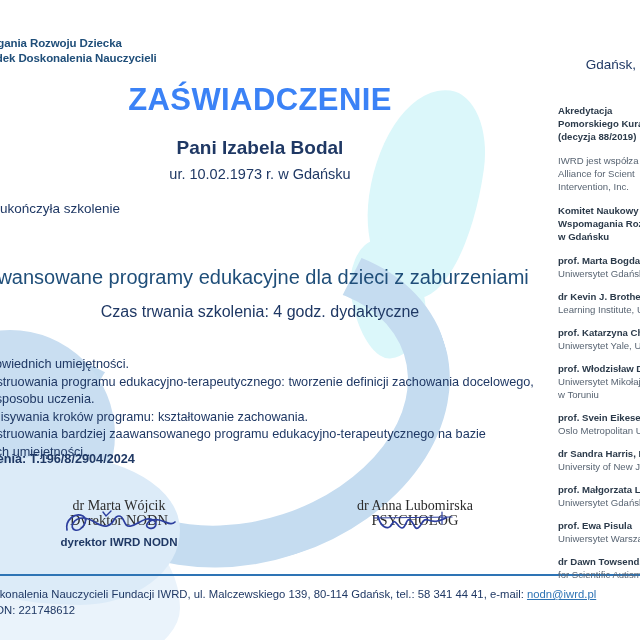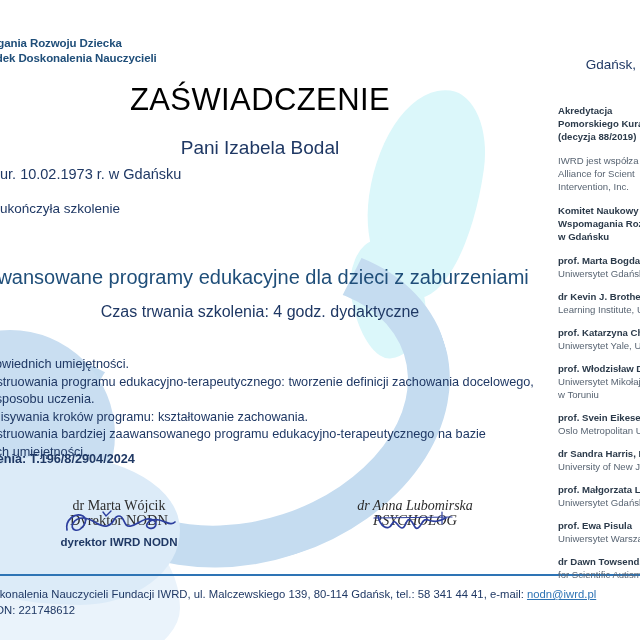--- a/index.html
+++ b/index.html
@@ -94,37 +94,39 @@
     white-space: nowrap;
   }
 
   
   .cert-title {
     position: absolute;
     left: 0; top: 82px;
     width: 520px;
     text-align: center;
     font-size: 31px;
-    color: #000000;
+    color: #3b82f6;
     letter-spacing: 0.4px;
+    font-weight: bold;
   }
 
   .recipient-name {
     position: absolute;
     left: 0; top: 137px;
     width: 520px;
     text-align: center;
     font-size: 19px;
-    font-weight: normal;
+    font-weight: bold;
     color: #1f3864;
   }
   .recipient-birth {
     position: absolute;
     left: 0; top: 166px;
     width: 520px;
+    text-align: center;
     font-size: 14.5px;
     color: #1f3864;
   }
   .completed-line {
     position: absolute;
     left: 0; top: 201px;
     width: 520px;
     text-align: left;
     font-size: 13.5px;
     color: #1f3864;
@@ -164,21 +166,21 @@
     left: -52px; top: 452px;
     font-size: 12.7px;
     font-weight: bold;
     color: #1f3864;
     white-space: nowrap;
   }
 
   
   .sig-block { position: absolute; text-align: center; }
   .sig-left  { left: -6px; top: 498px; width: 250px; }
-  .sig-right { left: 290px; top: 498px; width: 250px; font-style: italic; }
+  .sig-right { left: 290px; top: 498px; width: 250px; }
 
   .sig-name {
     font-family: "Liberation Serif", serif;
     font-size: 14px;
     color: #2b2b2b;
   }
   .sig-role {
     font-family: "Liberation Serif", serif;
     font-size: 14.5px;
     color: #2b2b2b;

